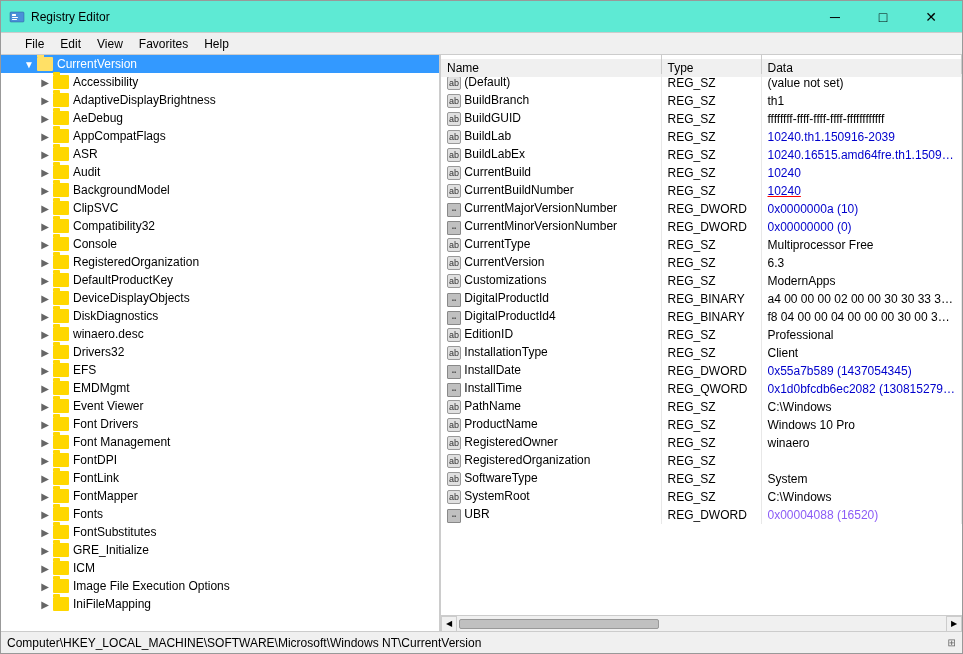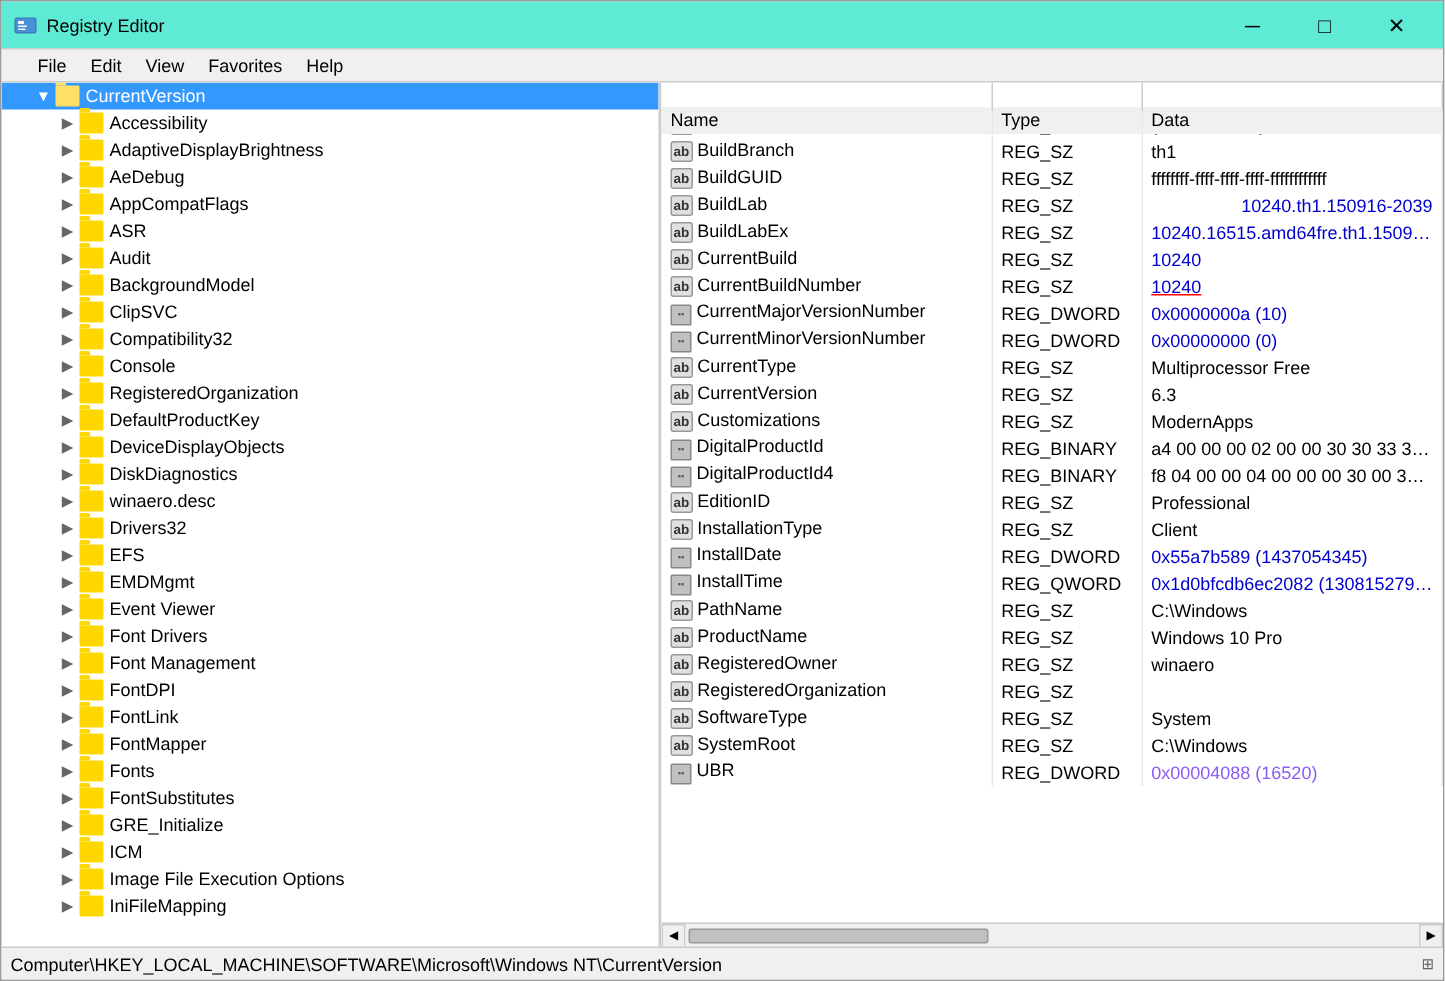--- a/index.html
+++ b/index.html
@@ -153,41 +153,41 @@
     }
     thead th {
       background: #f0f0f0;
       border-bottom: 1px solid #ccc;
       border-right: 1px solid #ccc;
       padding: 2px 6px;
       text-align: left;
       font-weight: normal;
       font-size: 12px;
       position: sticky;
-      top: 16px;
+      top: 4px;
       z-index: 1;
     }
     thead th:first-child { width: 220px; }
     thead th:nth-child(2) { width: 100px; }
     thead th:last-child { width: auto; }
     tbody tr { height: 18px; }
     tbody td {
       padding: 0 6px;
       border-right: 1px solid #e8e8e8;
       font-size: 12px;
       white-space: nowrap;
       overflow: hidden;
       text-overflow: ellipsis;
     }
     .ab-icon {
       display: inline-block;
       background: #e0e0e0;
       border: 1px solid #999;
       font-size: 9px;
-      font-weight: bold;
+      font-weight: normal;
       padding: 0 1px;
       border-radius: 2px;
       color: #333;
       line-height: 12px;
     }
     .bin-icon {
       display: inline-block;
       width: 14px;
       height: 14px;
       background: #c0c0c0;
@@ -459,21 +459,21 @@
                 <td>th1</td>
               </tr>
               <tr>
                 <td><span class="ab-icon">ab</span> BuildGUID</td>
                 <td>REG_SZ</td>
                 <td>ffffffff-ffff-ffff-ffff-ffffffffffff</td>
               </tr>
               <tr>
                 <td><span class="ab-icon">ab</span> BuildLab</td>
                 <td>REG_SZ</td>
-                <td style="color: rgb(0, 0, 204); text-align: right;">10240.th1.150916-2039</td>
+                <td style="color: rgb(0, 0, 204);">10240.th1.150916-2039</td>
               </tr>
               <tr>
                 <td><span class="ab-icon">ab</span> BuildLabEx</td>
                 <td>REG_SZ</td>
                 <td style="color: rgb(0, 0, 204);">10240.16515.amd64fre.th1.150916-2039</td>
               </tr>
               <tr>
                 <td><span class="ab-icon">ab</span> CurrentBuild</td>
                 <td>REG_SZ</td>
                 <td style="color: rgb(0, 0, 204);">10240</td>

